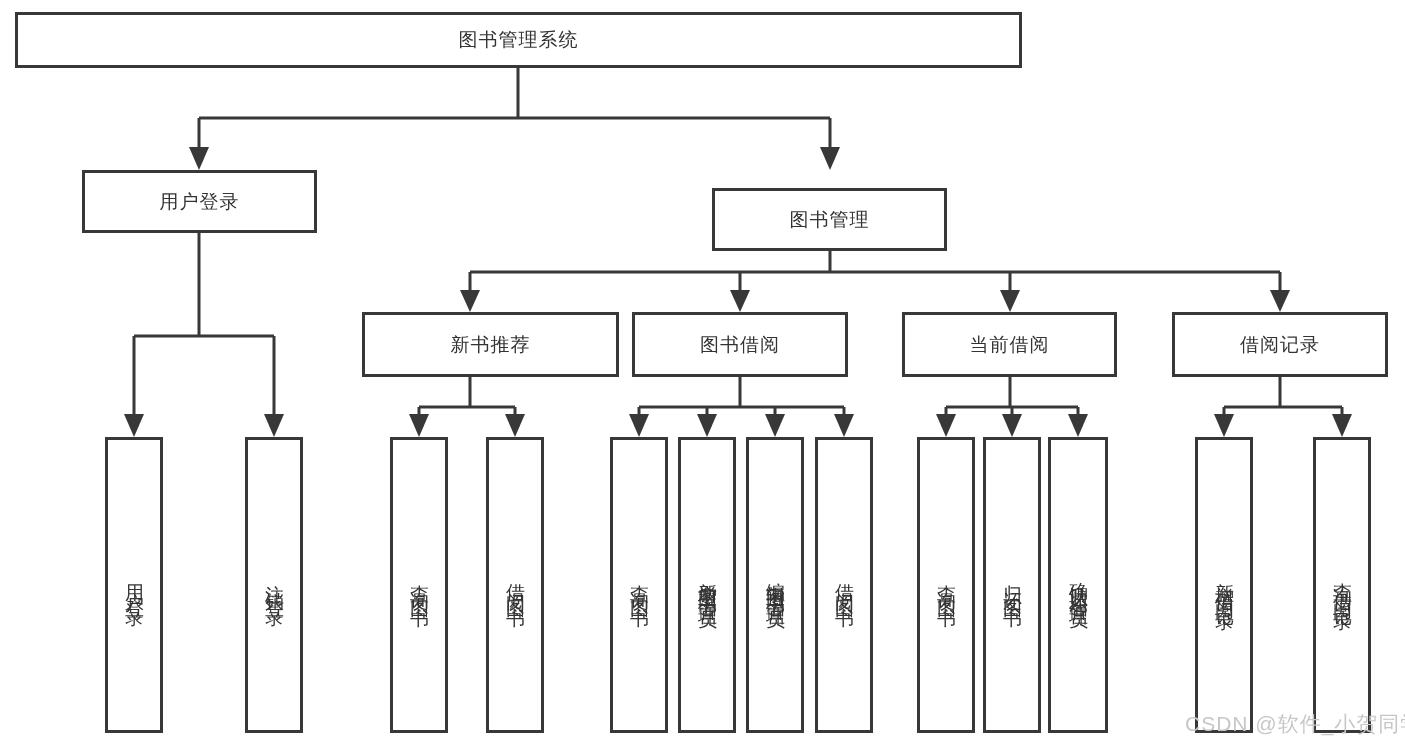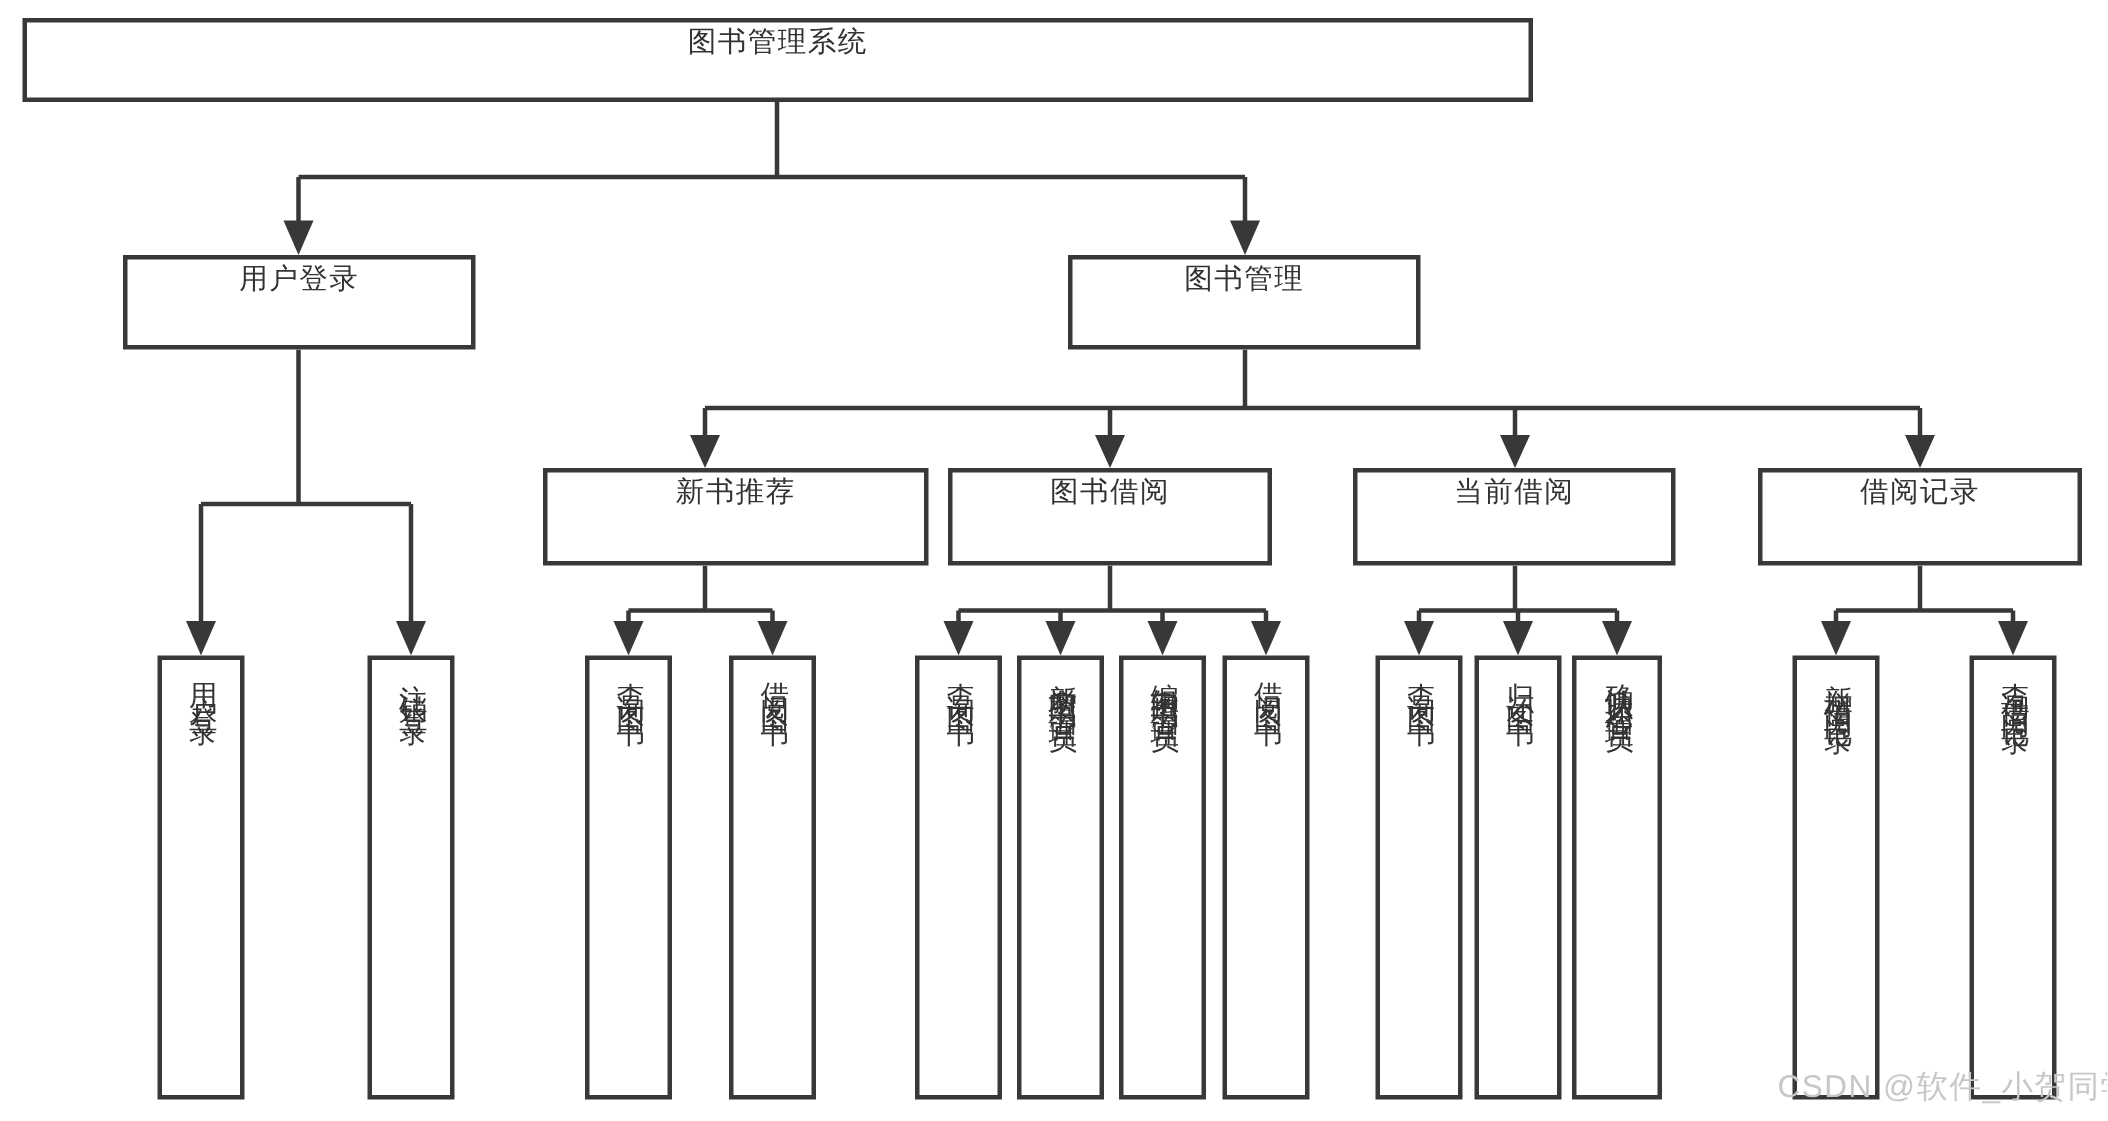--- a/index.html
+++ b/index.html
@@ -9,21 +9,21 @@
     background:#ffffff;
     font-family:"Liberation Sans","DejaVu Sans",sans-serif;
     overflow:hidden;
   }
   #wires{position:absolute;left:0;top:0;width:1405px;height:747px;}
   .box{
     position:absolute;
     box-sizing:border-box;
     border:3px solid #383838;
     background:#ffffff;
-    display:flex;align-items:flex-start;justify-content:center;
+    display:flex;align-items:center;justify-content:center;
     color:#333333;
   }
   .h-box span{
     font-size:19px;
     letter-spacing:1px;
     white-space:nowrap;
   }
   .v-box span{
     writing-mode:vertical-rl;
     text-orientation:mixed;
@@ -94,21 +94,21 @@
     </g>
   </svg>
 
   <div class="box h-box" style="left:15px;top:12px;width:1007px;height:56px;">
     <span>图书管理系统</span>
   </div>
 
   <div class="box h-box" style="left:82px;top:170px;width:235px;height:63px;">
     <span>用户登录</span>
   </div>
-  <div class="box h-box" style="left:712px;top:170px;width:235px;height:63px;">
+  <div class="box h-box" style="left:712px;top:188px;width:235px;height:63px;">
     <span>图书管理</span>
   </div>
 
   <div class="box h-box" style="left:362px;top:312px;width:257px;height:65px;">
     <span>新书推荐</span>
   </div>
   <div class="box h-box" style="left:902px;top:312px;width:215px;height:65px;">
     <span>当前借阅</span>
   </div>
   <div class="box h-box" style="left:632px;top:312px;width:216px;height:65px;">

